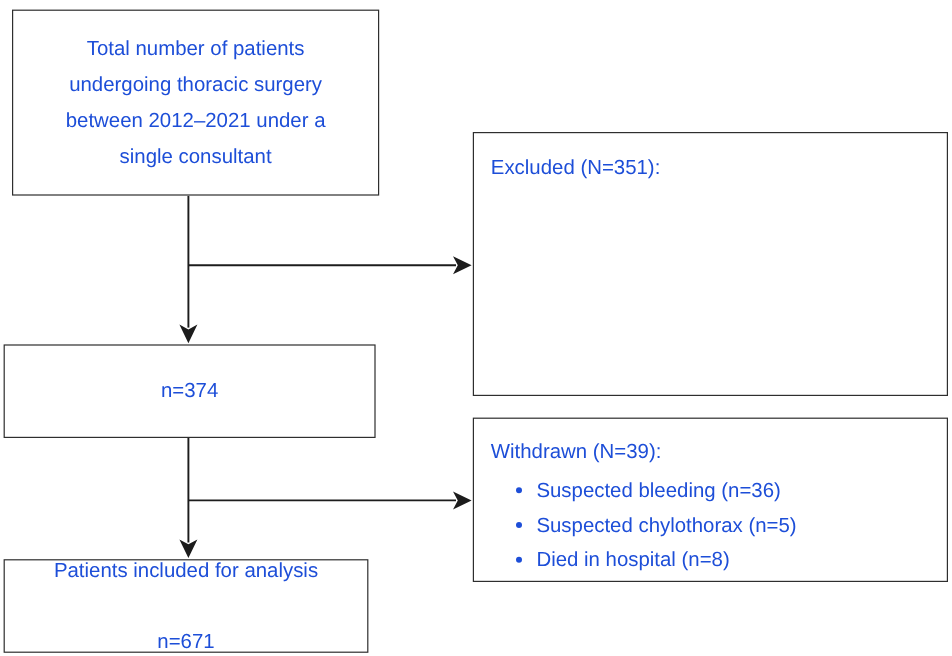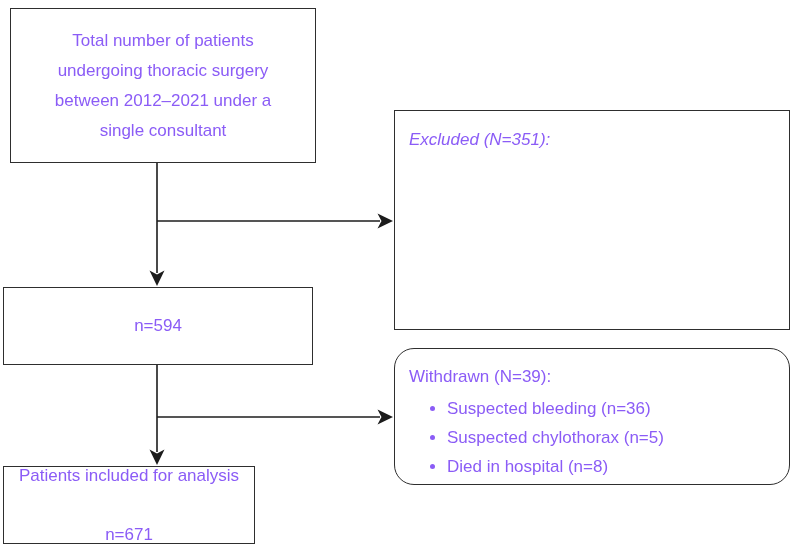--- a/index.html
+++ b/index.html
@@ -6,21 +6,21 @@
     margin: 0;
     padding: 0;
     background: #ffffff;
   }
   .canvas {
     position: relative;
     width: 793px;
     height: 547px;
     background: #ffffff;
     font-family: "Liberation Sans", "DejaVu Sans", sans-serif;
-    color: #8b5cf6;
+    color: #1d4ed8;
     overflow: hidden;
   }
   .connectors {
     position: absolute;
     left: 0;
     top: 0;
     width: 793px;
     height: 547px;
   }
   .box {
@@ -37,23 +37,23 @@
     align-items: center;
     text-align: center;
   }
   .box.center .line {
     line-height: 30px;
     white-space: nowrap;
   }
   .box-total { left: 10px; top: 8px; width: 306px; height: 155px; }
   .box-eligible { left: 3px; top: 287px; width: 310px; height: 78px; }
   .box-eligible .line, .box-analysis .line { line-height: 34px; }
-  .box-analysis { left: 3px; top: 466px; width: 252px; height: 78px; gap: 29px; }
-  .box-excluded { left: 394px; top: 110px; width: 396px; height: 220px; padding: 15px 6px 0 14px; font-style: italic; }
-  .box-withdrawn { left: 394px; top: 348px; width: 396px; height: 137px; padding: 14px 6px 0 14px; border-radius: 20px; }
+  .box-analysis { left: 3px; top: 466px; width: 304px; height: 78px; gap: 29px; }
+  .box-excluded { left: 394px; top: 110px; width: 396px; height: 220px; padding: 15px 6px 0 14px; }
+  .box-withdrawn { left: 394px; top: 348px; width: 396px; height: 137px; padding: 14px 6px 0 14px; }
   .side-title {
     line-height: 28px;
     margin-bottom: 3px;
     white-space: nowrap;
   }
   .bullet-list {
     margin: 0;
     padding: 0 0 0 38px;
     list-style: disc;
   }
@@ -88,21 +88,21 @@
     <div class="line">undergoing thoracic surgery</div>
     <div class="line">between 2012–2021 under a</div>
     <div class="line">single consultant</div>
   </div>
 
   <div class="box box-excluded">
     <div class="side-title">Excluded (N=351):</div>
   </div>
 
   <div class="box center box-eligible">
-    <div class="line">n=594</div>
+    <div class="line">n=374</div>
   </div>
 
   <div class="box box-withdrawn">
     <div class="side-title">Withdrawn (N=39):</div>
     <ul class="bullet-list">
       <li>Suspected bleeding (n=36)</li>
       <li>Suspected chylothorax (n=5)</li>
       <li>Died in hospital (n=8)</li>
     </ul>
   </div>

